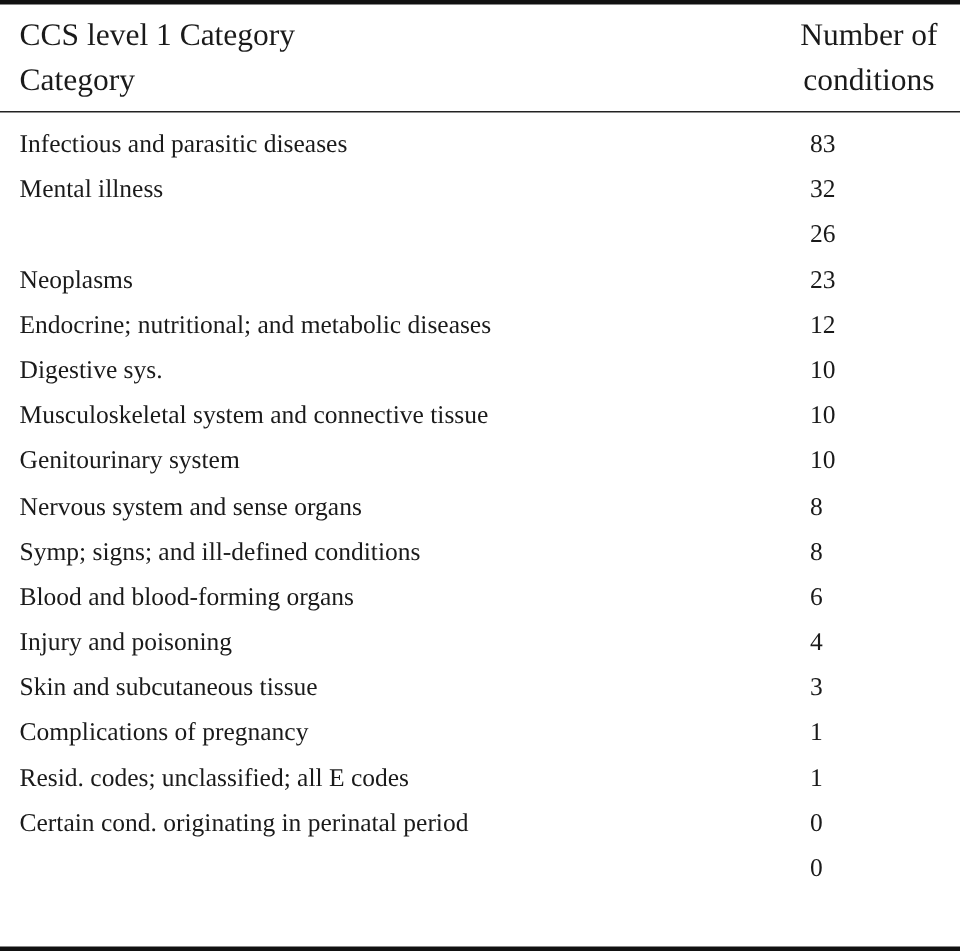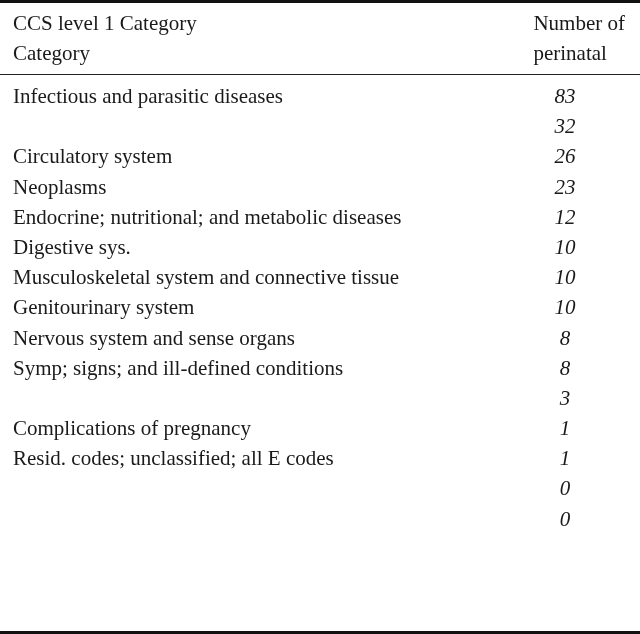--- a/index.html
+++ b/index.html
@@ -46,77 +46,75 @@
     width: 640px;
     height: 66px;
   }
   .hcell {
     position: absolute;
     font-size: 21px;
     line-height: 30px;
     font-family: Liberation Serif, serif;
   }
   .h-left { left: 13px; top: 2px; }
-  .h-right { right: 15px; top: 2px; text-align: left; }
+  .h-right { right: 15px; top: 2px; text-align: center; }
   .body-rows {
     position: absolute;
     left: 0;
     top: 81px;
     width: 640px;
   }
   .row {
     position: relative;
     height: 30.2px;
-    font-size: 21px;
+    font-size: 17px;
     line-height: 30px;
   }
   .cell-name {
     position: absolute;
     left: 13px;
     top: 0;
     white-space: nowrap;
   }
   .cell-count {
     position: absolute;
     left: 540px;
     width: 50px;
     top: 0;
-    text-align: center;
-    font-style: italic;
   }
 </style>
 </head>
 <body>
 
 <div class="table-wrap">
   <div class="rule-top"></div>
 
   <div class="header">
     <div class="hcell h-left">
       <div>CCS level 1 Category</div>
       <div>Category</div>
     </div>
     <div class="hcell h-right">
       <div>Number of</div>
-      <div>perinatal</div>
+      <div>conditions</div>
     </div>
   </div>
 
   <div class="rule-mid"></div>
 
   <div class="body-rows">
     <div class="row">
         <span class="cell-name">Infectious and parasitic diseases</span>
         <span class="cell-count">83</span>
       </div>
     <div class="row">
+        <span class="cell-name">Mental illness</span>
         <span class="cell-count">32</span>
       </div>
     <div class="row">
-        <span class="cell-name">Circulatory system</span>
         <span class="cell-count">26</span>
       </div>
     <div class="row">
         <span class="cell-name">Neoplasms</span>
         <span class="cell-count">23</span>
       </div>
     <div class="row">
         <span class="cell-name">Endocrine; nutritional; and metabolic diseases</span>
         <span class="cell-count">12</span>
       </div>
@@ -134,31 +132,41 @@
       </div>
     <div class="row">
         <span class="cell-name">Nervous system and sense organs</span>
         <span class="cell-count">8</span>
       </div>
     <div class="row">
         <span class="cell-name">Symp; signs; and ill-defined conditions</span>
         <span class="cell-count">8</span>
       </div>
     <div class="row">
+        <span class="cell-name">Blood and blood-forming organs</span>
+        <span class="cell-count">6</span>
+      </div>
+    <div class="row">
+        <span class="cell-name">Injury and poisoning</span>
+        <span class="cell-count">4</span>
+      </div>
+    <div class="row">
+        <span class="cell-name">Skin and subcutaneous tissue</span>
         <span class="cell-count">3</span>
       </div>
     <div class="row">
         <span class="cell-name">Complications of pregnancy</span>
         <span class="cell-count">1</span>
       </div>
     <div class="row">
         <span class="cell-name">Resid. codes; unclassified; all E codes</span>
         <span class="cell-count">1</span>
       </div>
     <div class="row">
+        <span class="cell-name">Certain cond. originating in perinatal period</span>
         <span class="cell-count">0</span>
       </div>
     <div class="row">
         <span class="cell-count">0</span>
       </div>
   </div>
 
   <div class="rule-bottom"></div>
 </div>
 

